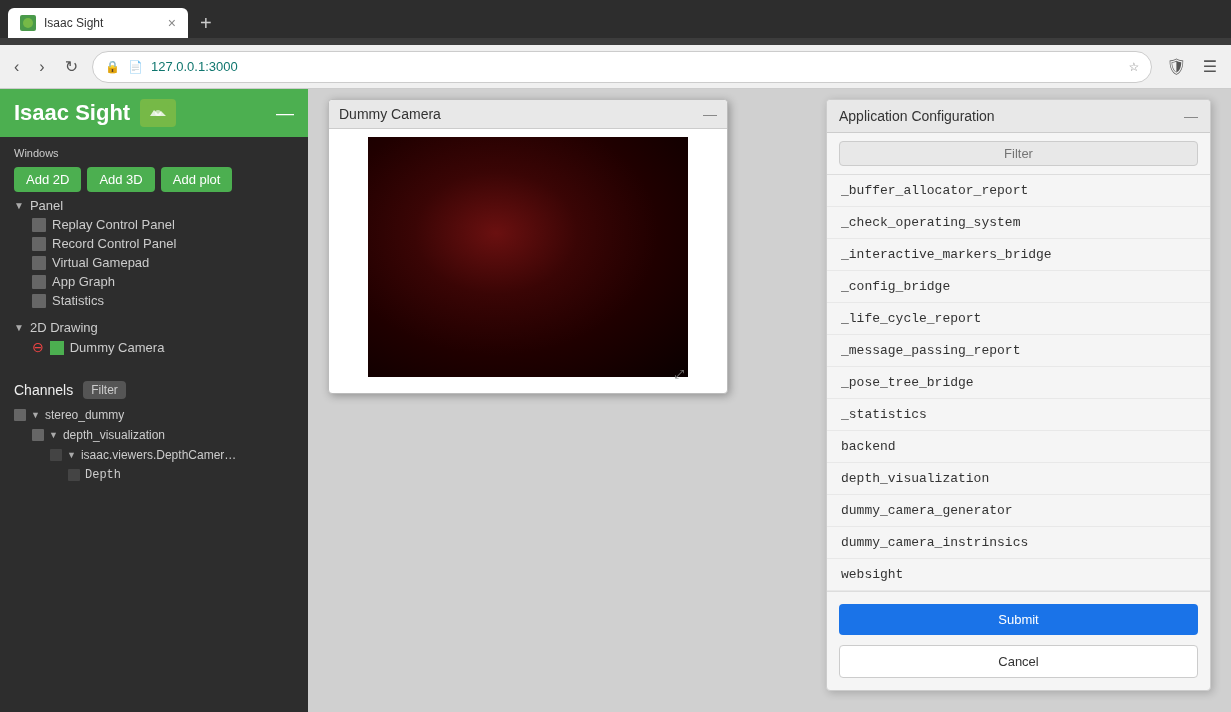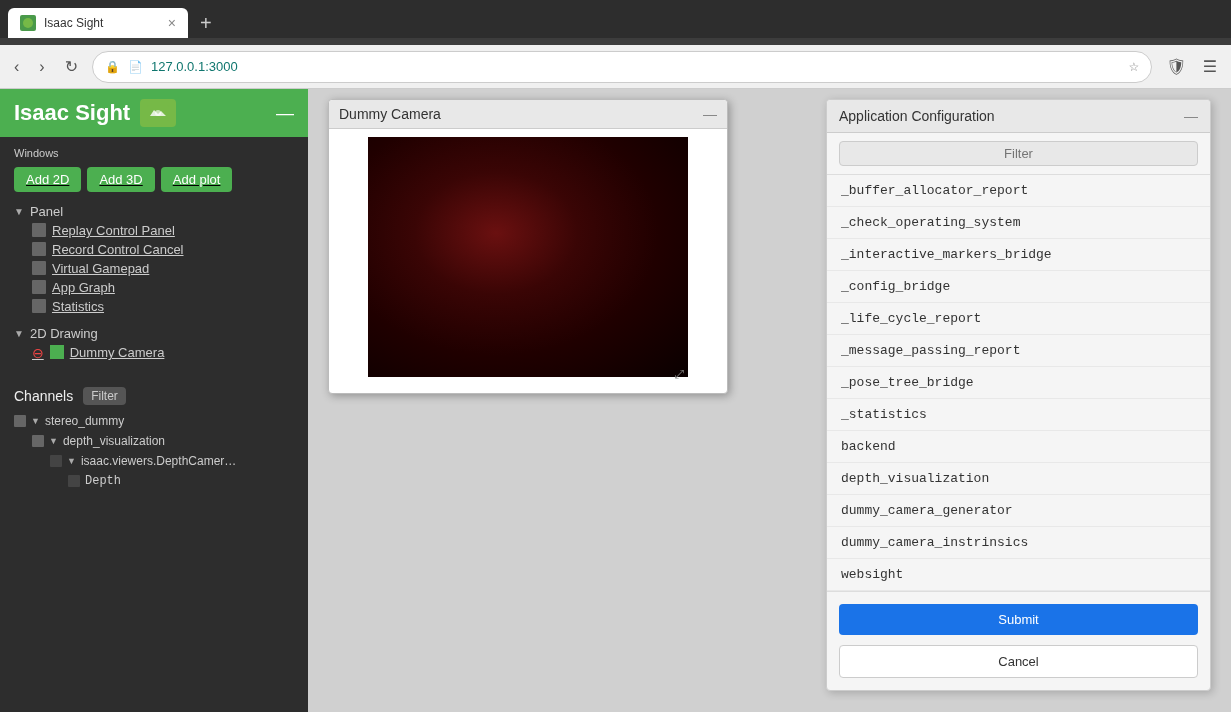--- a/index.html
+++ b/index.html
@@ -28,26 +28,26 @@
 
     
     .sidebar { background: #2d2d2d; width: 308px; flex-shrink: 0; display: flex; flex-direction: column; overflow-y: auto; }
     .sidebar-header { background: #4caf50; padding: 10px 14px; display: flex; align-items: center; justify-content: space-between; }
     .sidebar-title { color: #fff; font-size: 22px; font-weight: bold; display: flex; align-items: center; gap: 10px; }
     .nvidia-logo { background: #76b947; width: 36px; height: 28px; border-radius: 4px; display: flex; align-items: center; justify-content: center; font-size: 8px; color: #fff; font-weight: bold; }
     .sidebar-minimize { color: #fff; cursor: pointer; font-size: 18px; }
 
     .sidebar-section { padding: 10px 14px; }
     .windows-label { color: #ccc; font-size: 11px; margin-bottom: 8px; }
-    .btn-row { display: flex; gap: 6px; margin-bottom: 10px; text-decoration: underline; }
+    .btn-row { display: flex; gap: 6px; margin-bottom: 4px; }
     .btn-add { background: #4caf50; color: #fff; border: none; border-radius: 4px; padding: 5px 12px; cursor: pointer; font-size: 13px; }
 
     .tree-group { margin-bottom: 4px; }
     .tree-group-header { display: flex; align-items: center; gap: 6px; color: #ccc; cursor: pointer; padding: 2px 0; font-size: 13px; }
-    .tree-item { display: flex; align-items: flex-start; gap: 6px; color: #ccc; padding: 2px 0 2px 18px; font-size: 13px; cursor: pointer; text-decoration: underline; }
+    .tree-item { display: flex; align-items: flex-end; gap: 6px; color: #ccc; padding: 2px 0 2px 18px; font-size: 13px; cursor: pointer; }
     .tree-checkbox { width: 14px; height: 14px; border: 1px solid #888; background: #555; flex-shrink: 0; }
     .tree-checkbox.checked { background: #4caf50; border-color: #4caf50; }
     .tree-icon-sq { width: 14px; height: 14px; background: #666; flex-shrink: 0; border-radius: 1px; }
     .chevron { font-size: 10px; color: #aaa; }
 
     .channels-header { display: flex; align-items: center; gap: 10px; color: #eee; padding: 10px 14px 6px; font-size: 14px; font-weight: 500; }
     .channels-filter-btn { background: #555; color: #ccc; border: none; border-radius: 4px; padding: 2px 8px; cursor: pointer; font-size: 12px; }
 
     .channel-tree { padding: 0 14px; }
     .channel-item { display: flex; align-items: center; gap: 5px; color: #ccc; padding: 3px 0; font-size: 12px; cursor: pointer; }
@@ -146,21 +146,21 @@
         <div class="tree-group-header">
           <span class="chevron">▼</span>
           <span>Panel</span>
         </div>
         <div class="tree-item">
           <div class="tree-icon-sq"></div>
           <span>Replay Control Panel</span>
         </div>
         <div class="tree-item">
           <div class="tree-icon-sq"></div>
-          <span>Record Control Cancel</span>
+          <span>Record Control Panel</span>
         </div>
         <div class="tree-item">
           <div class="tree-icon-sq"></div>
           <span>Virtual Gamepad</span>
         </div>
         <div class="tree-item">
           <div class="tree-icon-sq"></div>
           <span>App Graph</span>
         </div>
         <div class="tree-item">

